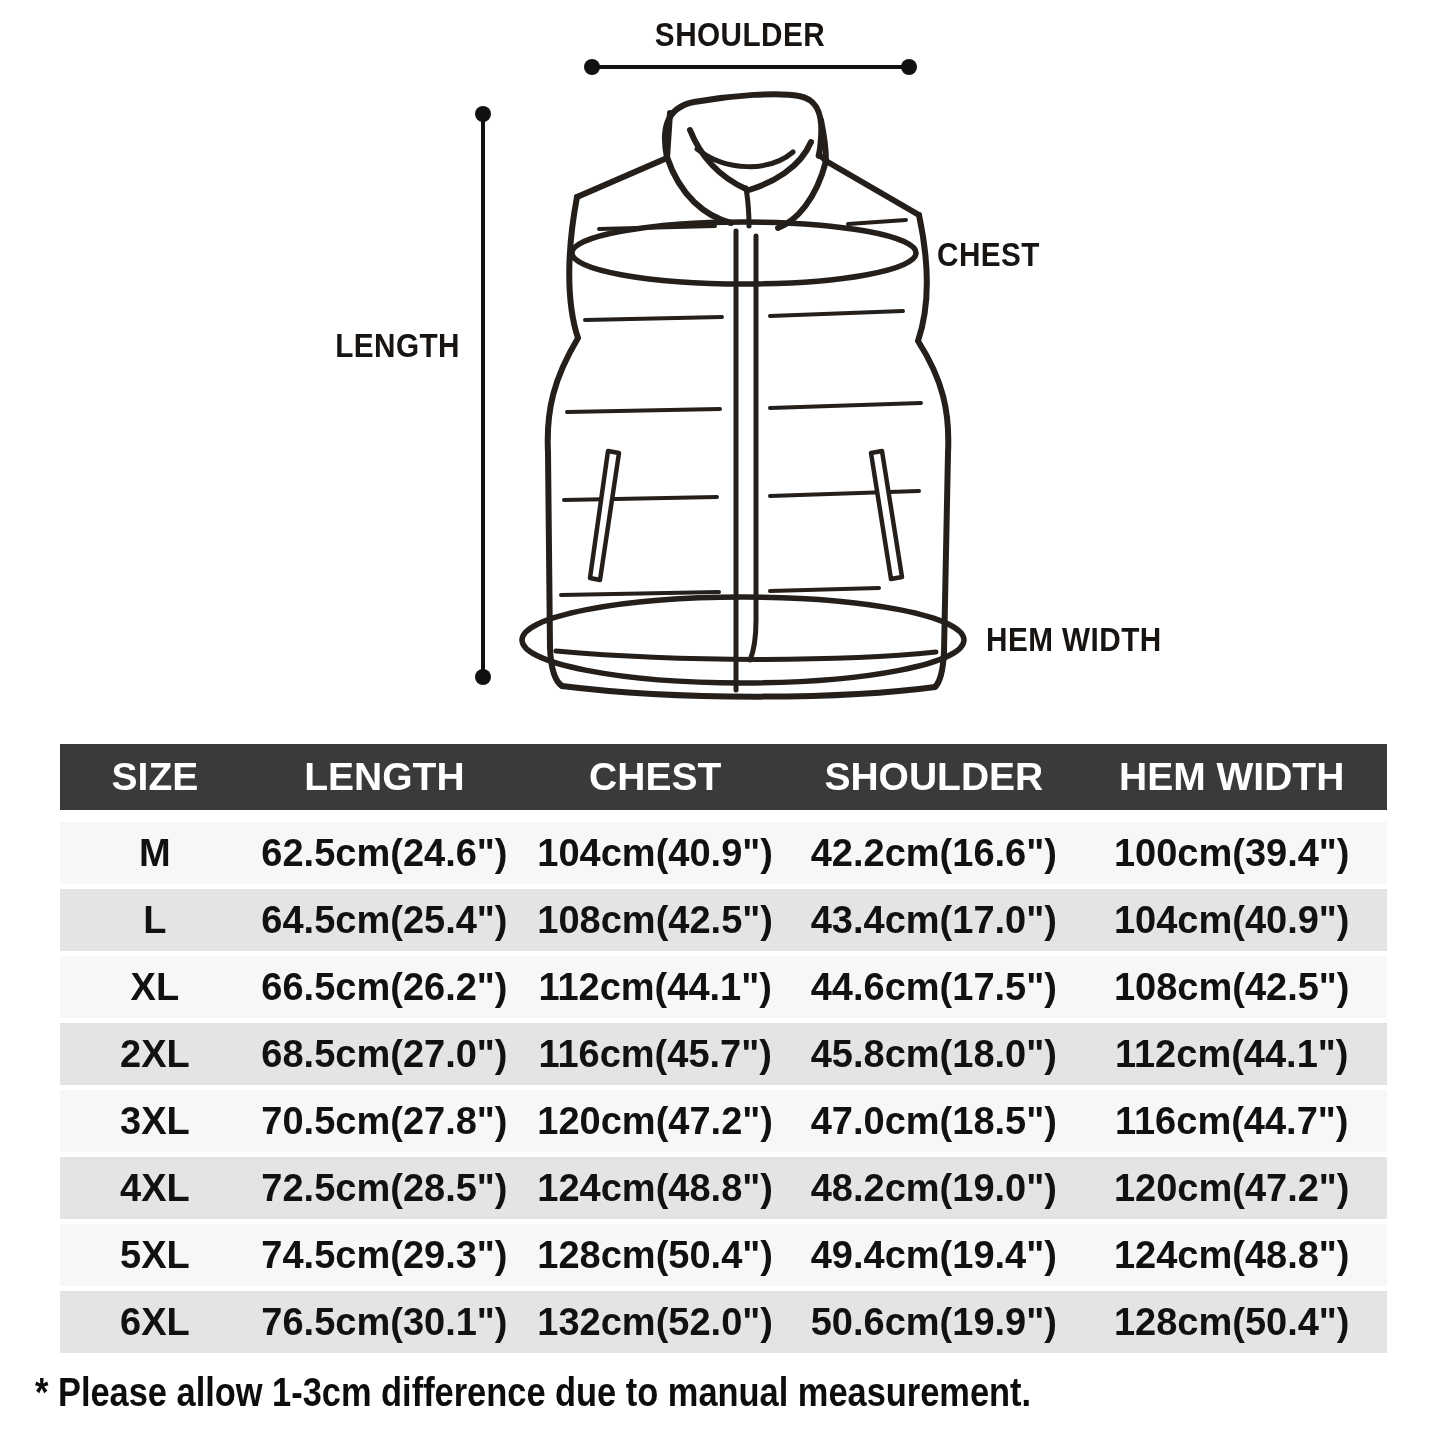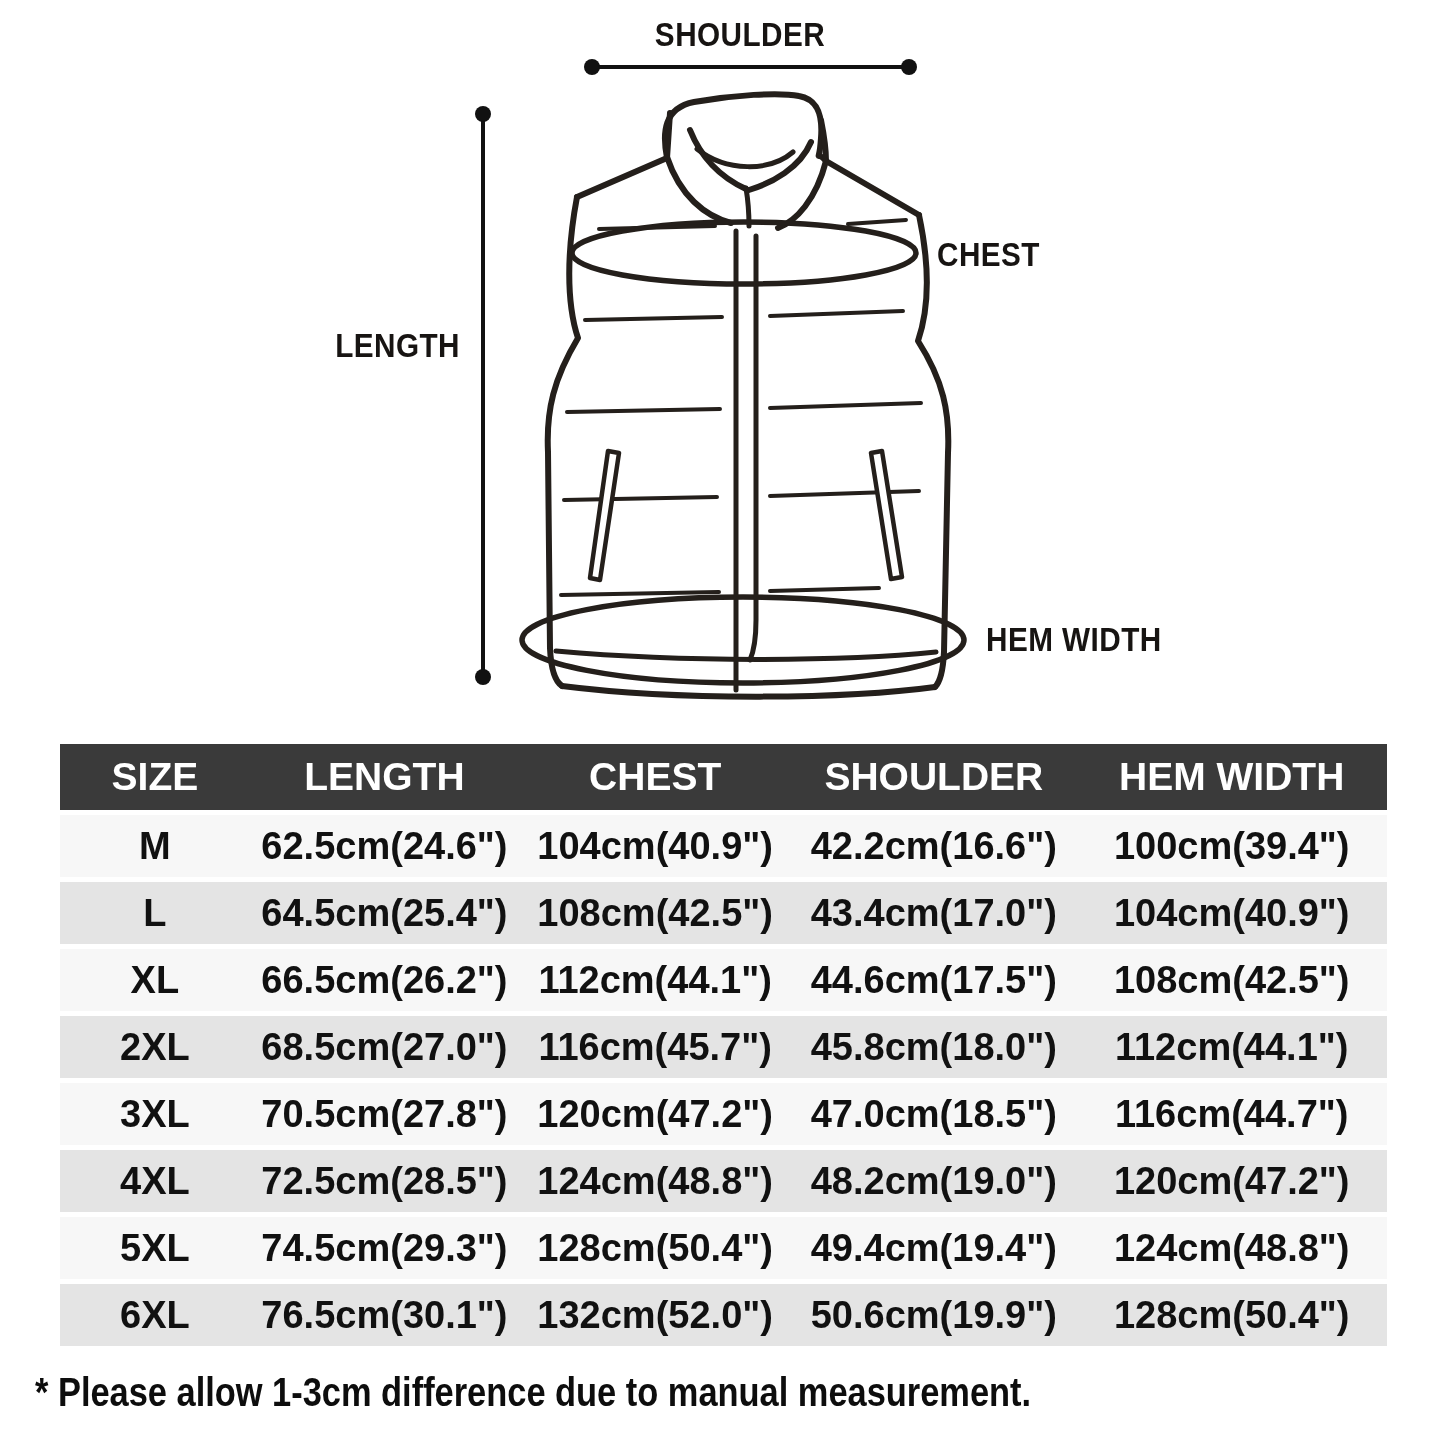--- a/index.html
+++ b/index.html
@@ -29,21 +29,21 @@
   }
   .trow{
     display:grid;
     grid-template-columns:14.3% 20.3% 20.5% 21.5% 23.4%;
     align-items:center;
     text-align:center;
   }
   .thead{
     background:var(--header-bg,#3a3a3a);
     color:var(--header-text,#ffffff);
-    height:66px;margin-bottom:5px;
+    height:66px;margin-bottom:12px;
   }
   .thead .cell{
     font-weight:bold;font-size:39px;letter-spacing:0px;
   }
   .tbody .trow{
     height:62px;margin-bottom:5px;
     color:var(--cell-text,#111111);
     font-weight:bold;font-size:38px;
   }
   .tbody .trow:nth-child(odd){background:var(--row-odd,#f7f7f7);}

